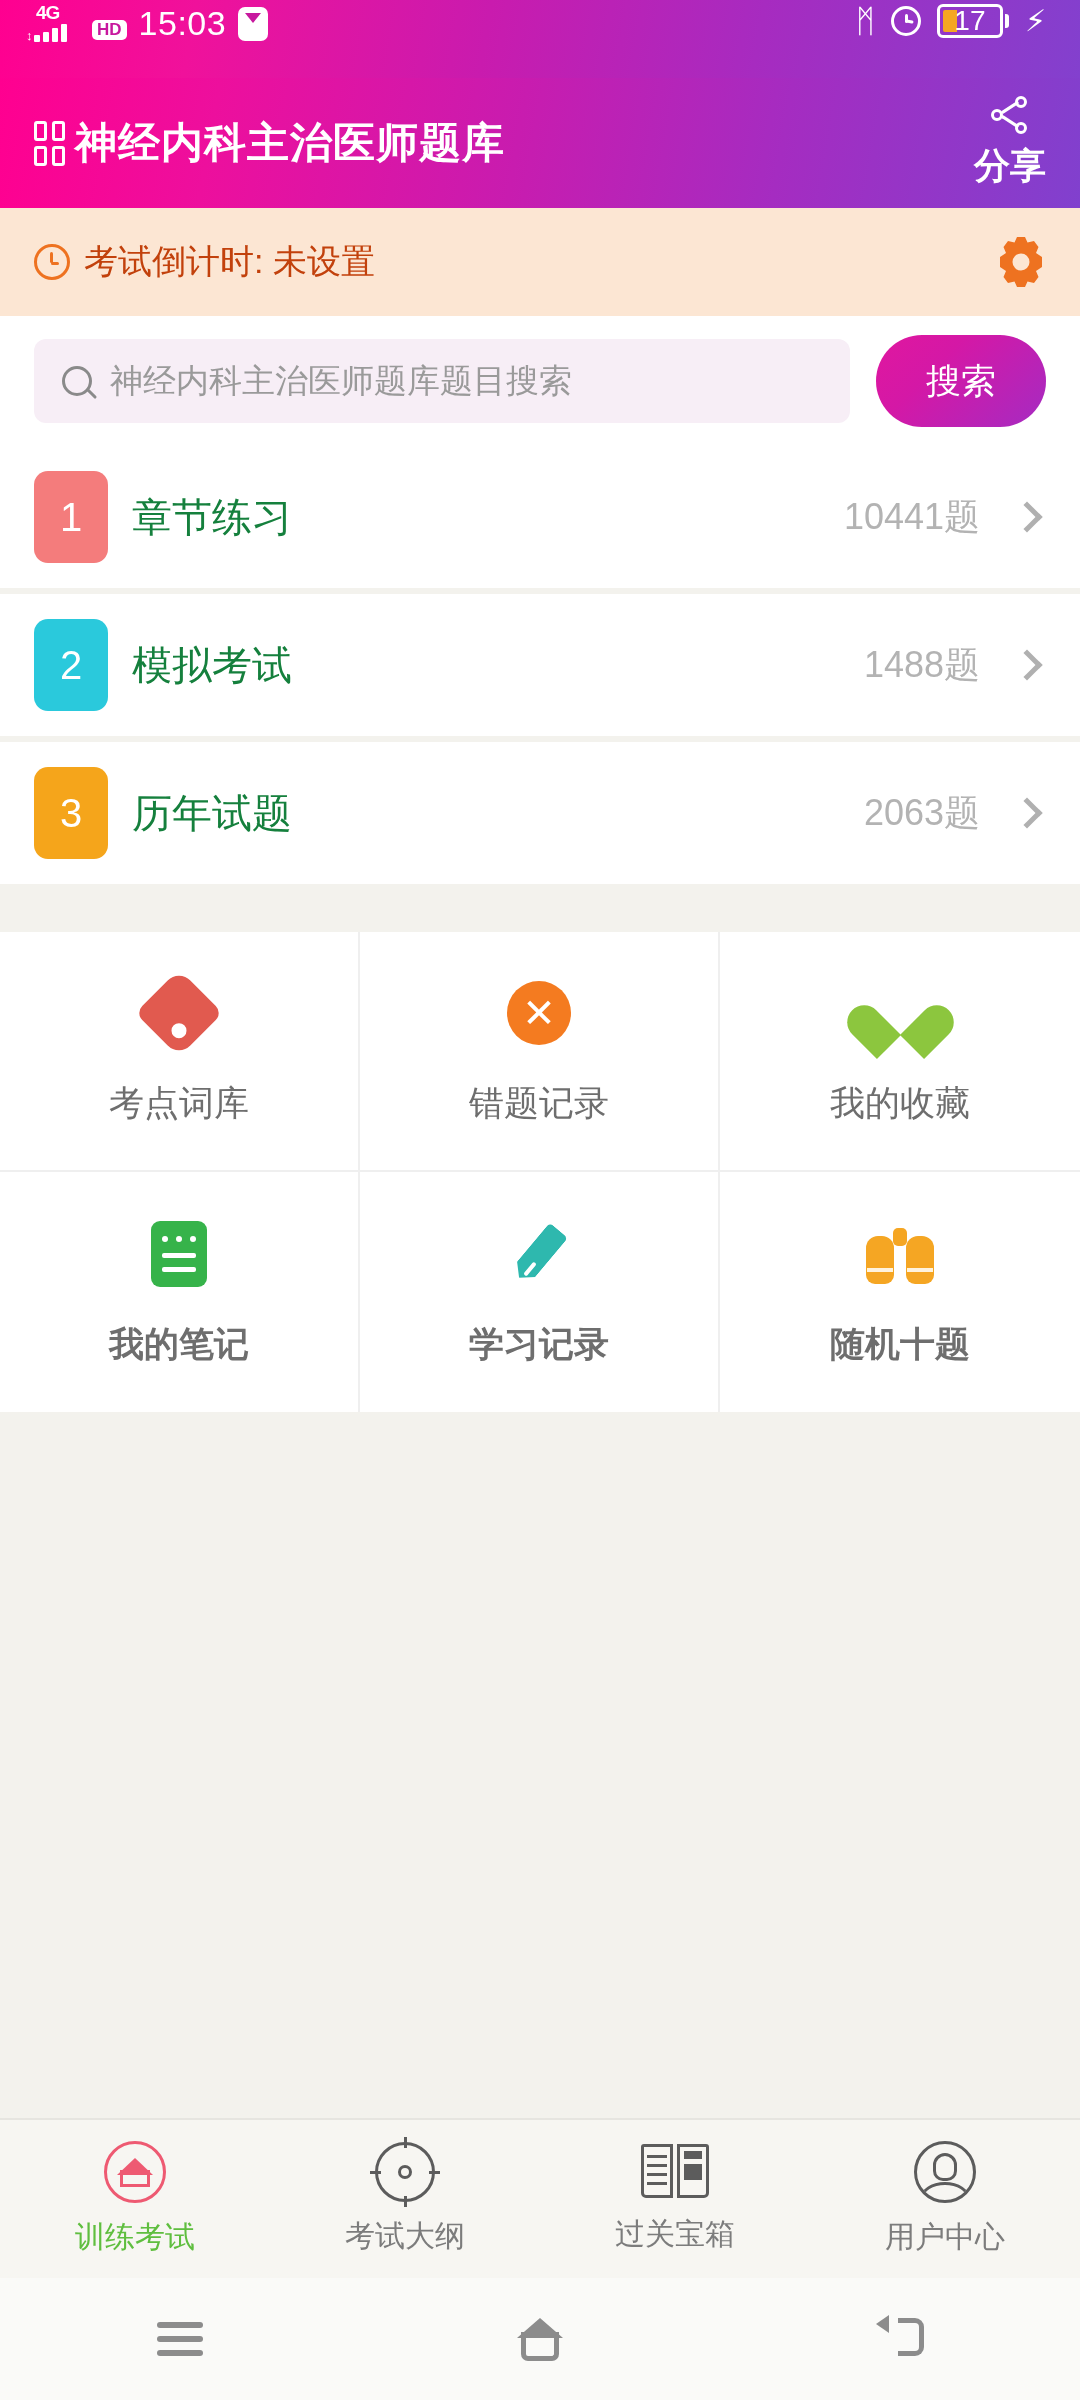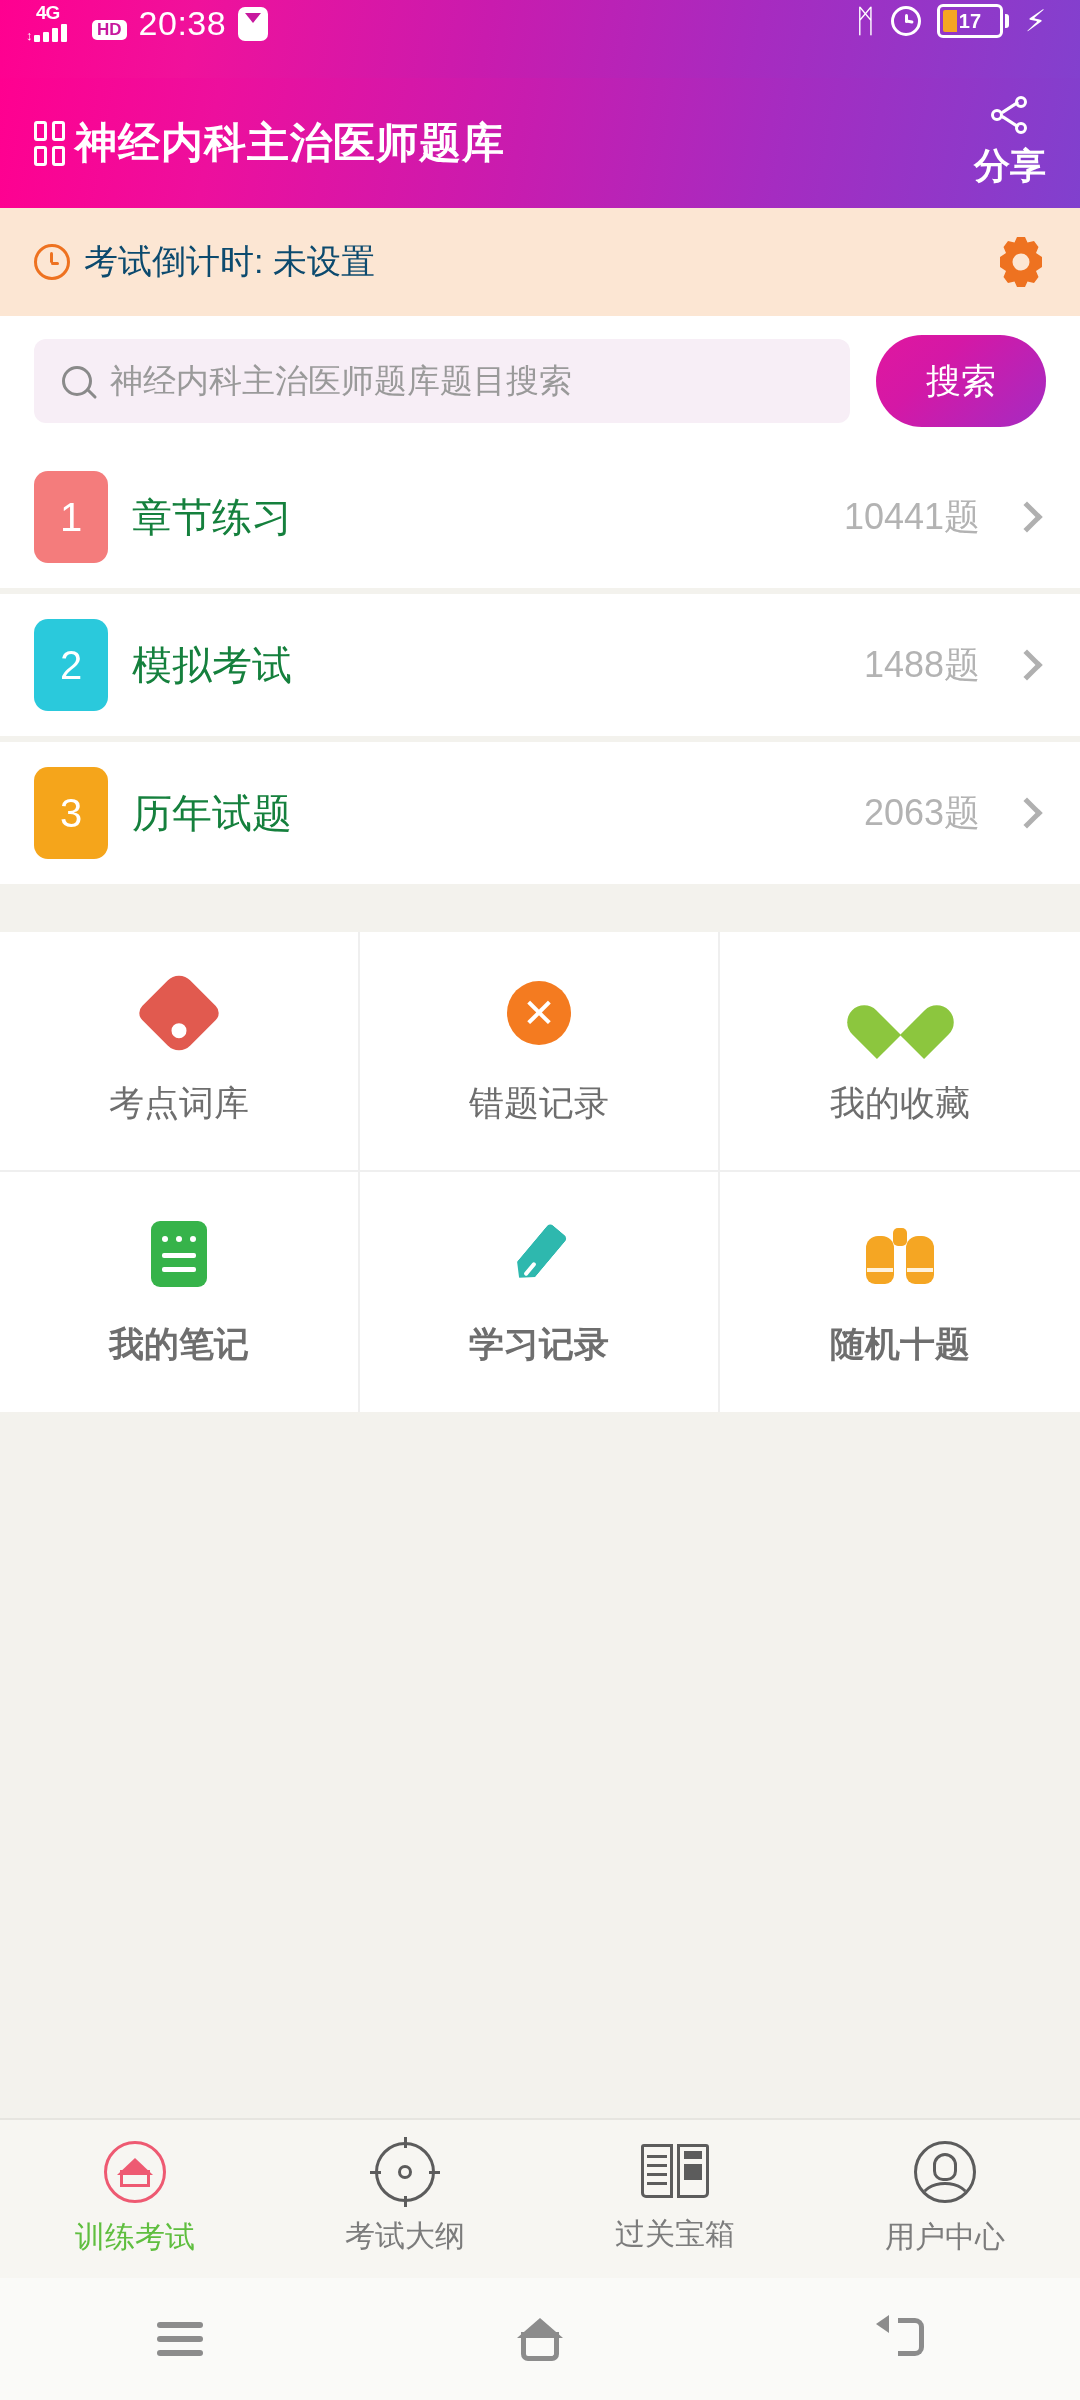--- a/index.html
+++ b/index.html
@@ -46,21 +46,21 @@
   }
   .alarm-ico::before{ height:9px; top:5px; left:11px; }
   .alarm-ico::after{ height:7px; top:12px; left:11px; transform:rotate(-80deg); transform-origin: top center;}
   .batt{ display:flex; align-items:center; }
   .batt-body{
     width:66px;height:34px;border:3px solid #fff;border-radius:6px;
     display:flex; align-items:center; padding:3px; position:relative;
   }
   .batt-fill{ width:14px; height:100%; background:#F5A623; border-radius:2px 0 0 2px;}
   .batt-num{ position:absolute; inset:0; display:flex; align-items:center; justify-content:center;
-    font-size:20px; font-weight:bold; color:#fff;border-radius:9px; }
+    font-size:28px; font-weight:normal; color:#fff;border-radius:9px; }
   .batt-cap{ width:4px;height:14px;background:#fff;border-radius:0 3px 3px 0; margin-left:2px;}
   .bolt{ font-size:30px; line-height:1; }
 
   
   .appbar{
     height:130px; flex:0 0 130px;
     background:linear-gradient(100deg,#FF0090 0%,#ED0F9D 20%,#C81CAF 48%,#A52CC1 72%,#8140CE 100%);
     display:flex; align-items:center; padding:0 34px; color:#fff;font-weight:bold;
   }
   .grid-ico{ display:grid; grid-template-columns:repeat(2,13px); grid-template-rows:repeat(2,20px);
@@ -79,21 +79,21 @@
 
   
   .countdown{
     height:108px; flex:0 0 108px; background:#FCE6D3;
     display:flex; align-items:center; padding:0 34px;
   }
   .cd-clock{ width:36px;height:36px;border:3px solid #EE7220;border-radius:50%;position:relative;margin-right:14px;}
   .cd-clock::before,.cd-clock::after{content:"";position:absolute;background:#EE7220;border-radius:2px;}
   .cd-clock::before{ width:3px;height:11px; top:5px; left:13px;}
   .cd-clock::after{ width:8px;height:3px; top:15px; left:14px;}
-  .cd-text{ color:#0c4a6e; font-size:34px; }
+  .cd-text{ color:#c2410c; font-size:34px; }
   .gear{ margin-left:auto; width:50px;height:50px; position:relative; }
   .gear .cog{ position:absolute; inset:0; background:#EE7220;
     clip-path: polygon(42% 0%,58% 0%,63% 11%,76% 8%,85% 20%,80% 32%,92% 40%,92% 60%,80% 68%,85% 80%,76% 92%,63% 89%,58% 100%,42% 100%,37% 89%,24% 92%,15% 80%,20% 68%,8% 60%,8% 40%,20% 32%,15% 20%,24% 8%,37% 11%);
   }
   .gear .hole{ position:absolute; top:50%;left:50%;transform:translate(-50%,-50%);
     width:17px;height:17px;background:#FCE6D3;border-radius:50%; }
 
   
   .searchrow{
     background:#FFFFFF; height:130px; flex:0 0 130px;
@@ -244,21 +244,21 @@
         <span class="g4">4G</span>
         <span class="updn">↕</span>
         <span class="bars">
             <i></i>
             <i></i>
             <i></i>
             <i></i>
           </span>
       </div>
       <span class="hd-badge">HD</span>
-      <span class="clock-txt">20:38</span>
+      <span class="clock-txt">15:03</span>
       <span class="msg-ico"></span>
     </div>
     <div class="sb-right">
       <span class="bt-ico">ᛗ</span>
       <span class="alarm-ico"></span>
       <span class="batt">
         <span class="batt-body">
           <span class="batt-fill"></span>
           <span class="batt-num">17</span>
         </span>

